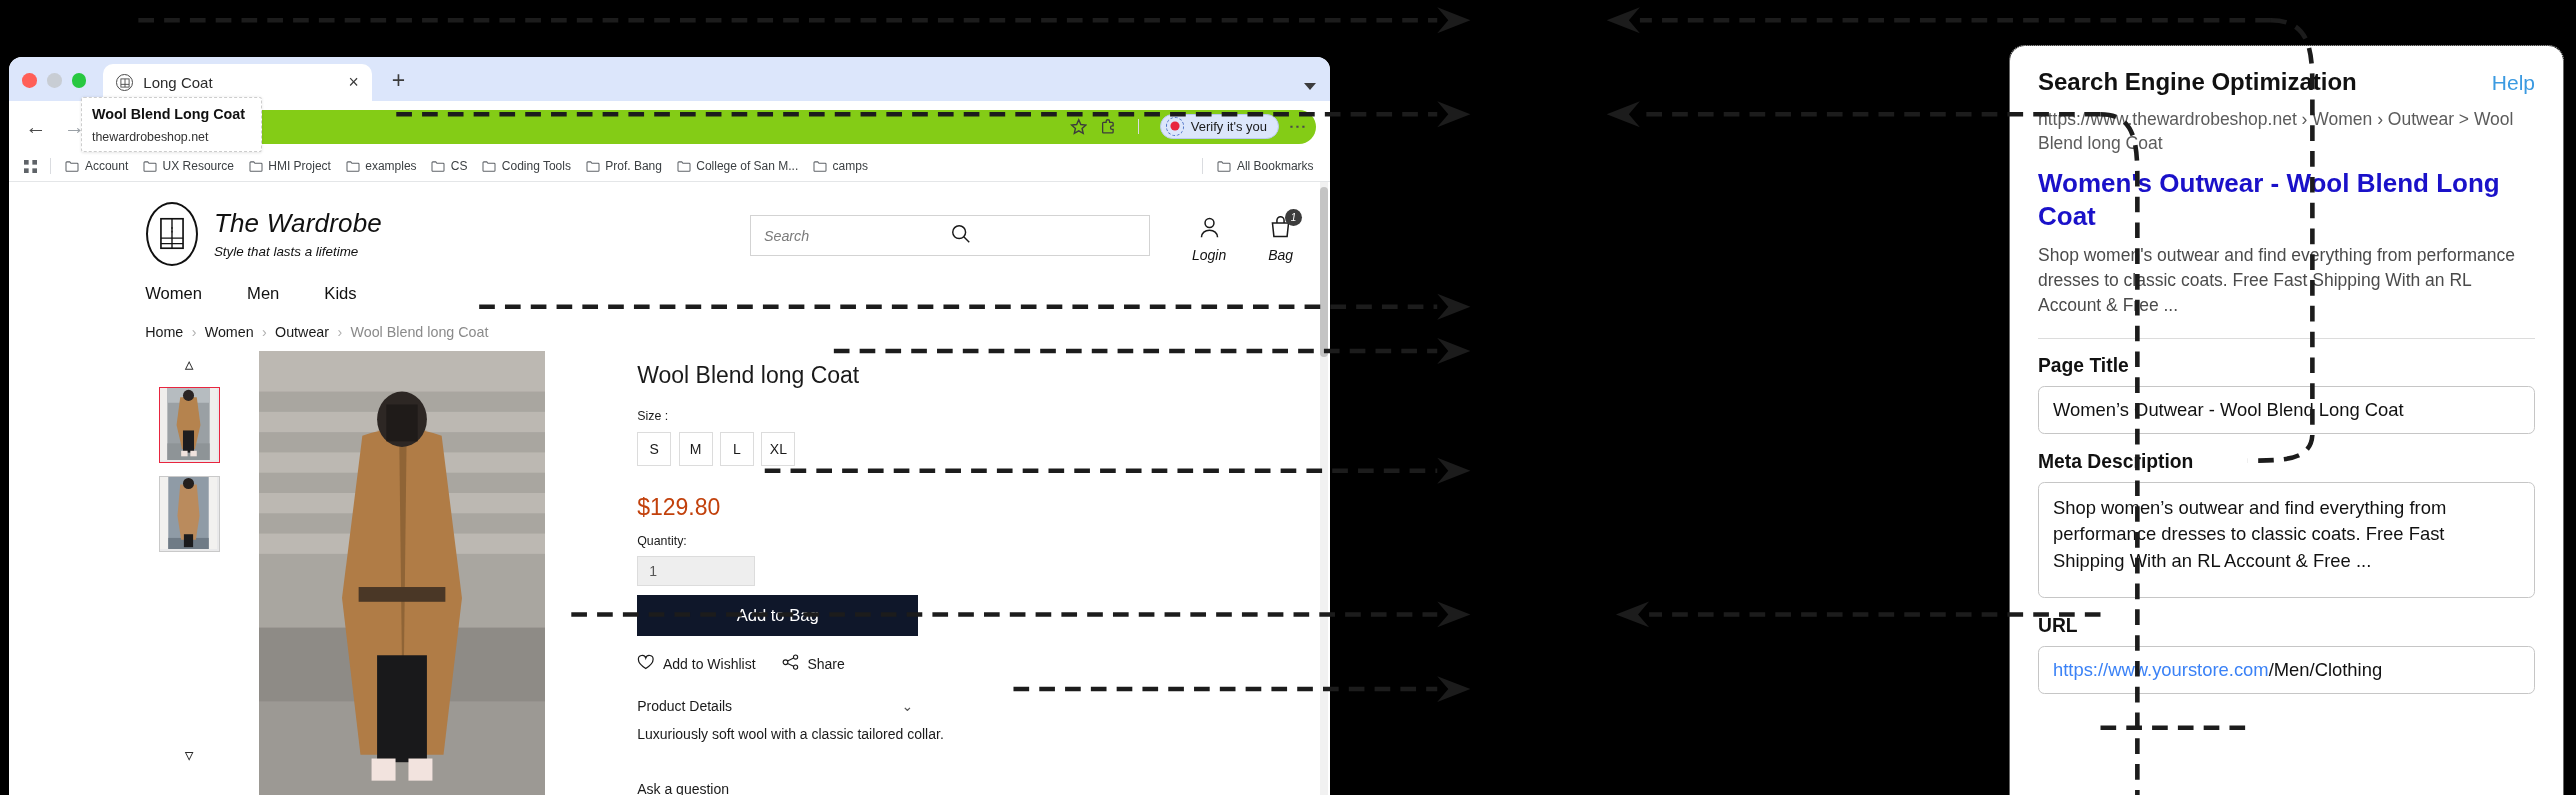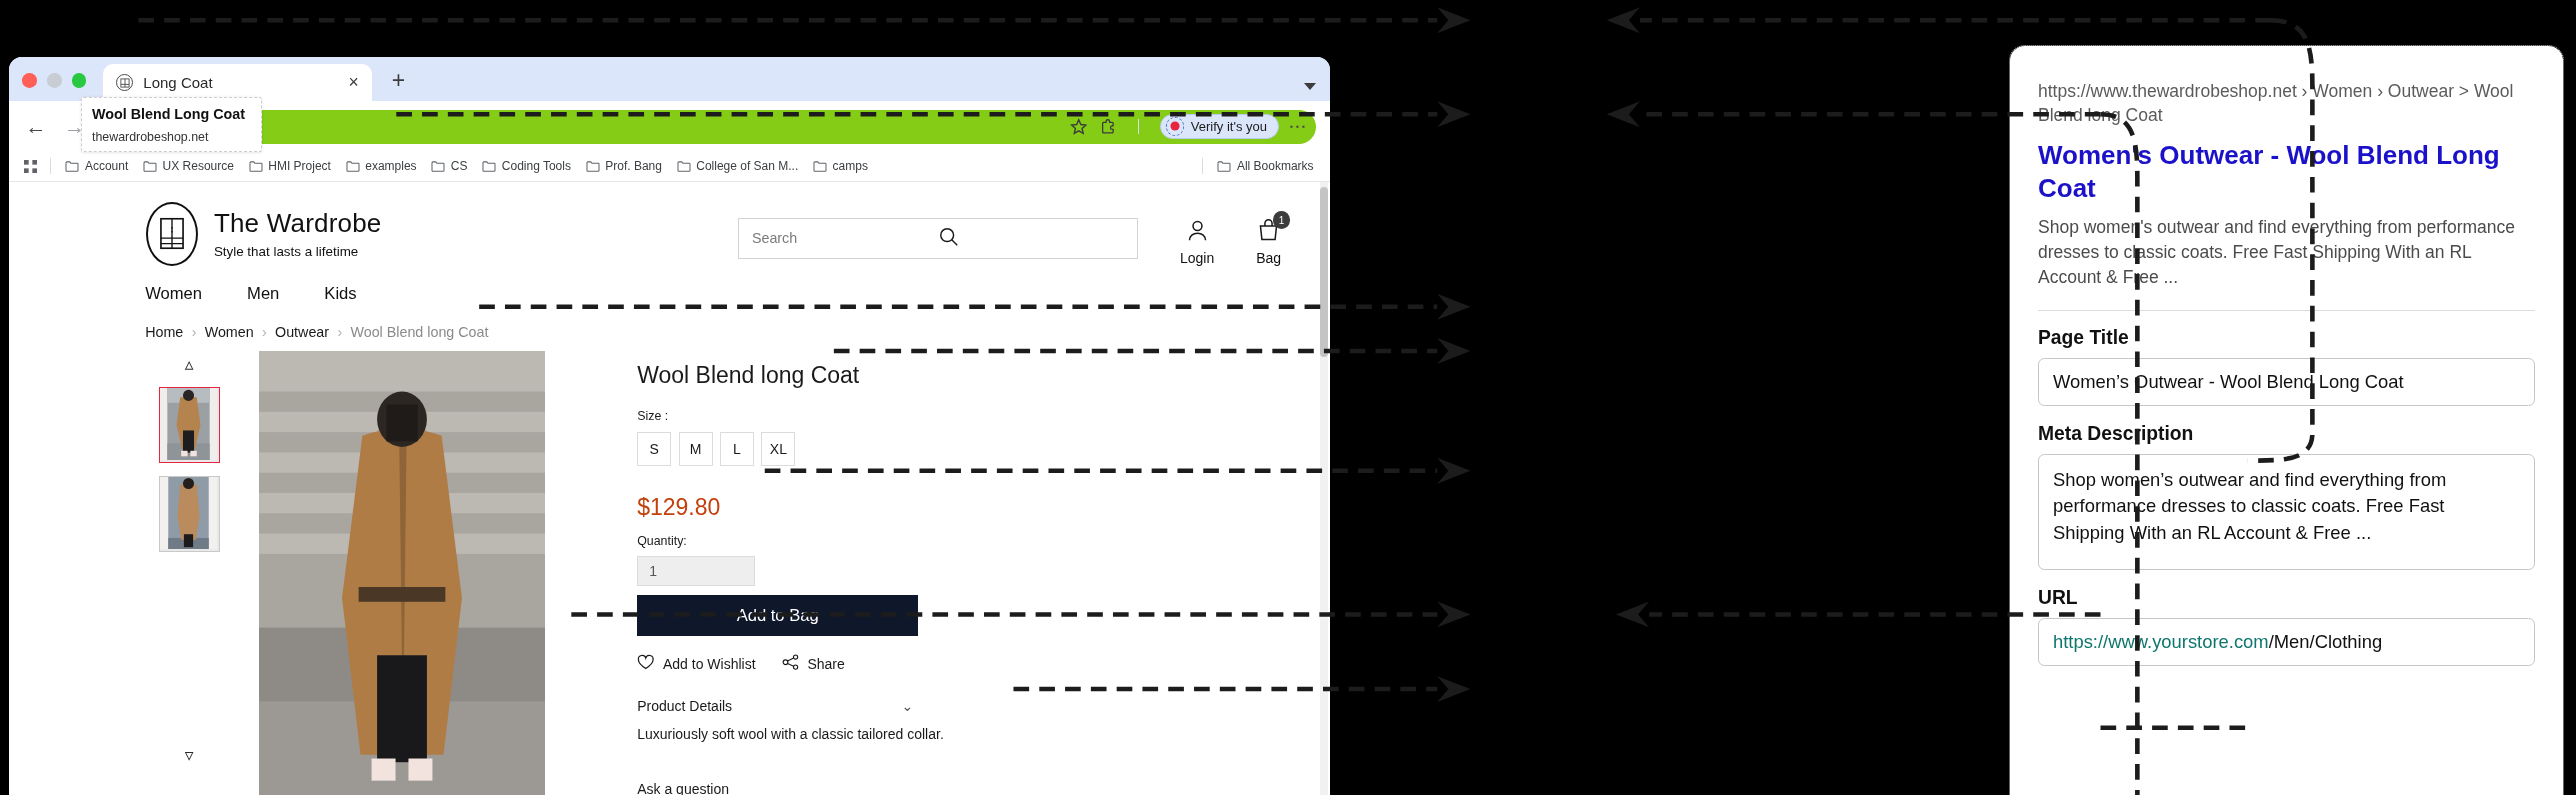--- a/index.html
+++ b/index.html
@@ -83,21 +83,21 @@
   .bm-sep { width:0.9px; height:15.7px; background:#dadce0; margin:0 7.4px; }
   .bm {
     display:flex; align-items:center; gap:5.5px; padding: 2.8px 7.4px;
     border-radius:3.7px; white-space:nowrap; cursor:pointer;
   }
   .bm svg { flex:0 0 auto; }
   .bm-right { margin-left:auto; display:flex; align-items:center; }
 
   
   .page { position:relative; height: 617px; background:#fff; overflow:hidden; }
-  .store-head { display:flex; align-items:flex-end; padding: 20px 49px 0 37px; }
+  .store-head { display:flex; align-items:center; padding: 20px 37px 0 37px; font-style: italic; }
   .logo-wrap { display:flex; align-items:center; gap: 15.7px; margin-left: 100px; }
   .logo-mark {
     width: 52px; height: 64px; border: 2.2px solid #111; border-radius:50%;
     display:flex; align-items:center; justify-content:center;
   }
   .brand-name { font-size: 26px; color:#111; letter-spacing:0.2px; }
   .brand-tag { font-size: 13.4px; color:#111; margin-top: 5px; }
   .head-right { margin-left:auto; display:flex; align-items:flex-start; gap: 42px; padding-top: 11px; }
   .searchbox {
     width: 400px; height: 41px; border:0.9px solid #d3d3d3; background:#fff;
@@ -189,21 +189,21 @@
   .seo-textarea {
     margin-top: 9.2px; border:0.9px solid #c6c6c6; border-radius:6.4px;
     padding: 12px 14px; font-size: 18.4px; color:#111; line-height:1.42;
     height: 116px; background:#fff;
   }
   .seo-urlinput {
     margin-top: 9.2px; border:0.9px solid #c6c6c6; border-radius:6.4px;
     padding: 12px 14px; font-size: 18.4px; background:#fff;
     min-height: 48px; display:flex; align-items:center;
   }
-  .seo-urlinput .ph { color:#0f766e; }
+  .seo-urlinput .ph { color:#3b82f6; }
   .seo-urlinput .val { color:#111; }
 
   
   #callout {
     position:absolute; left: 81px; top: 97px; width: 181px;
     background:#ffffff; border:0.9px dashed #cdcdcd; border-radius: 2.8px;
     padding: 8.3px 10px 7.4px 10px; z-index: 40;
     box-shadow: 0 0.9px 2.8px rgba(0,0,0,.10);
   }
   #callout .c-title { font-size:14.3px; font-weight:bold; color:#111; white-space:nowrap; }
@@ -551,20 +551,24 @@
       </div>
     </div>
   </div>
 
   <div id="callout">
     <div class="c-title">Wool Blend Long Coat</div>
     <div class="c-sub">thewardrobeshop.net</div>
   </div>
 
   <div id="seo">
+    <div class="seo-head">
+      <div class="seo-title">Search Engine Optimization</div>
+      <div class="seo-help">Help</div>
+    </div>
     <div class="seo-url">https://www.thewardrobeshop.net › Women › Outwear &gt; Wool Blend long Coat</div>
     <div class="seo-greentitle">Women's Outwear - Wool Blend Long Coat</div>
     <div class="seo-desc">Shop women's outwear and find everything from performance dresses to classic coats. Free Fast Shipping With an RL Account &amp; Free ...</div>
     <div class="seo-hr"></div>
 
     <div class="seo-flabel">Page Title</div>
     <div class="seo-input">Women’s Outwear - Wool Blend Long Coat</div>
 
     <div class="seo-flabel">Meta Description</div>
     <div class="seo-textarea">Shop women’s outwear and find everything from performance dresses to classic coats. Free Fast Shipping With an RL Account &amp; Free ...</div>

